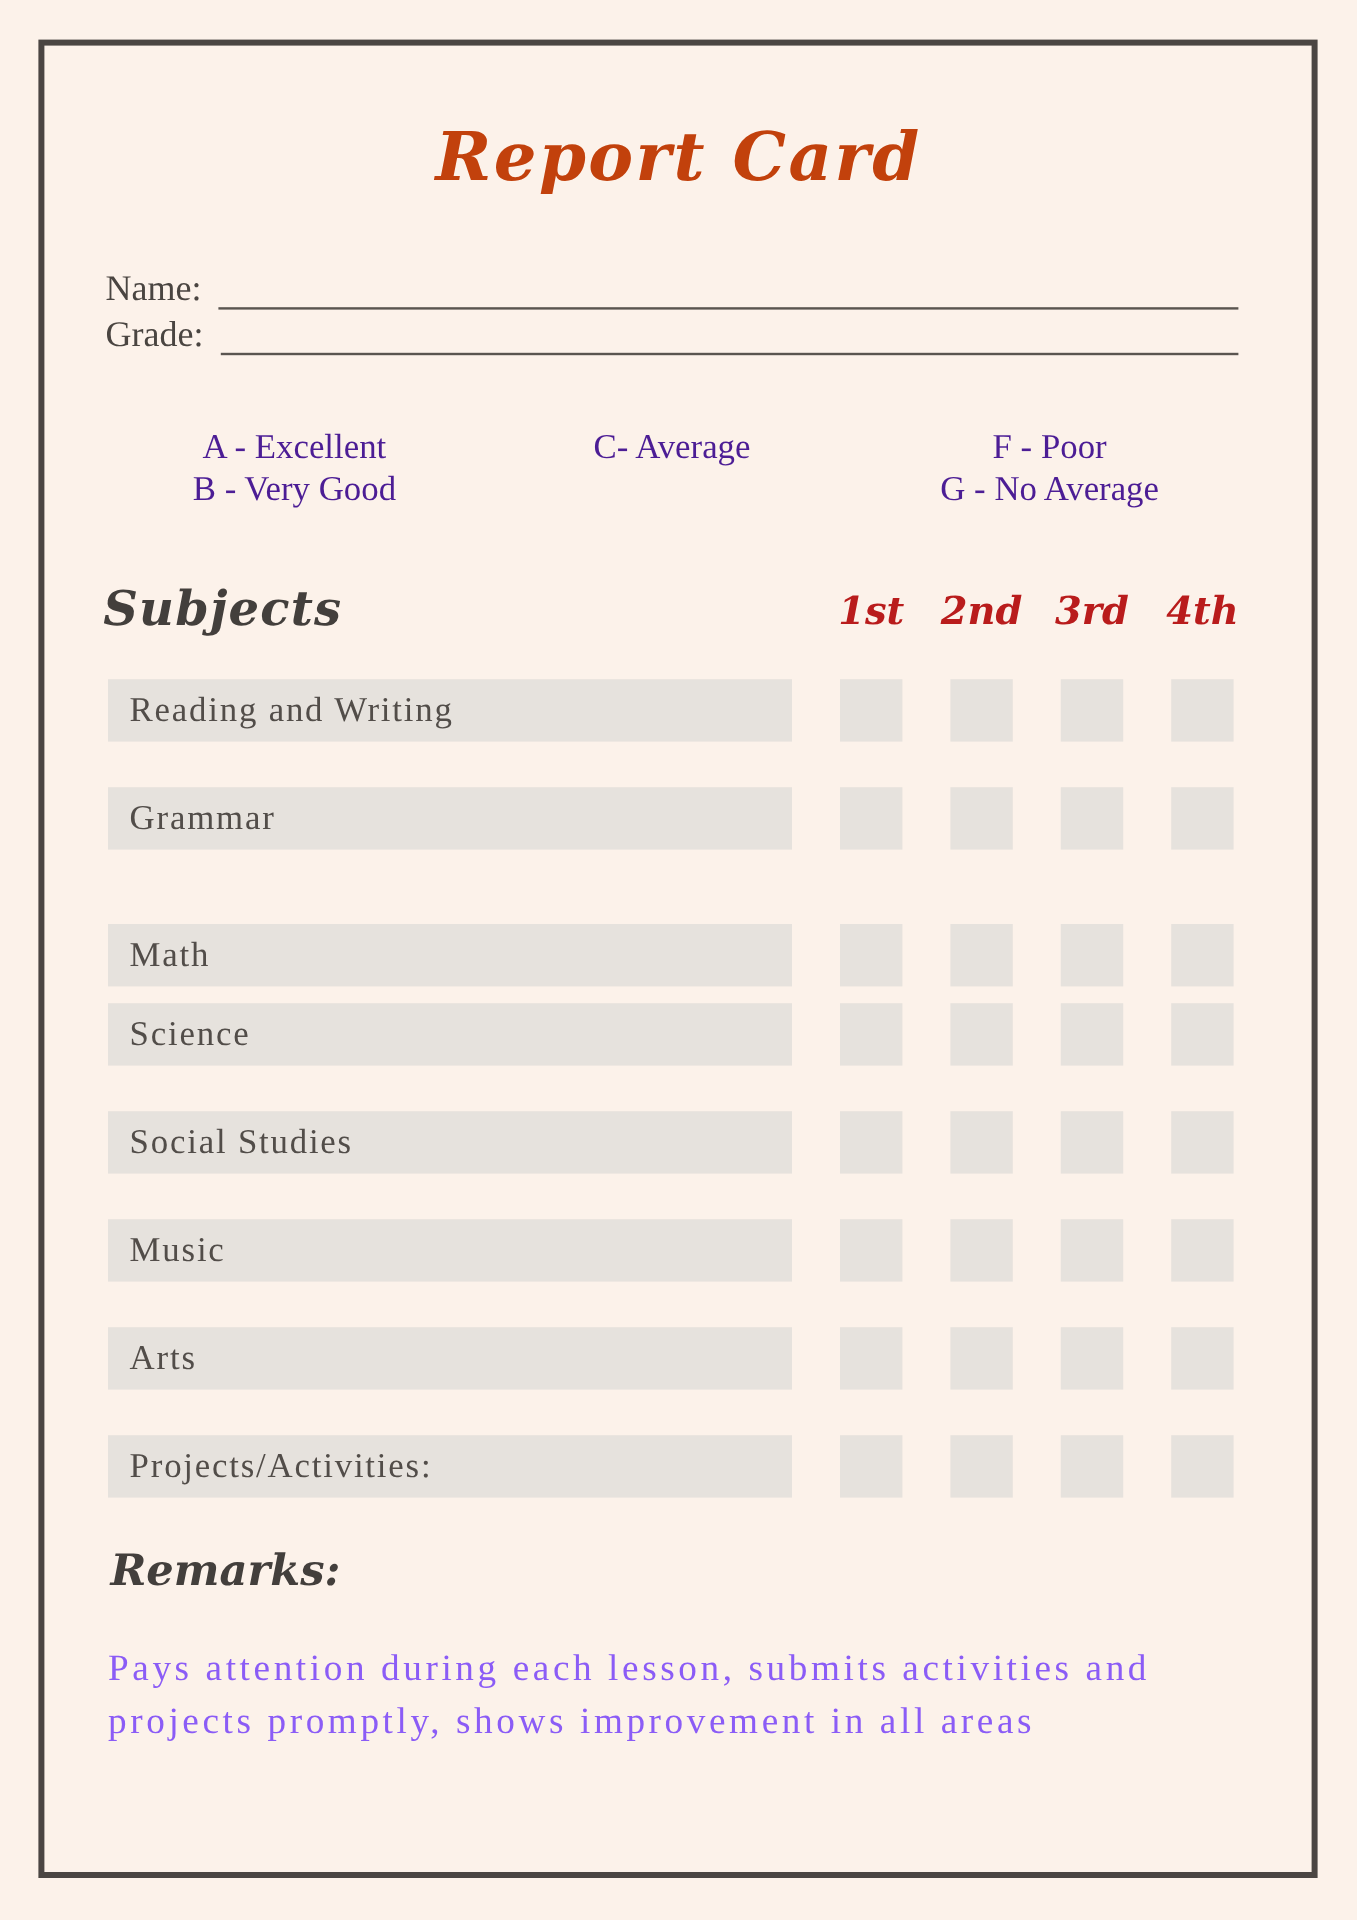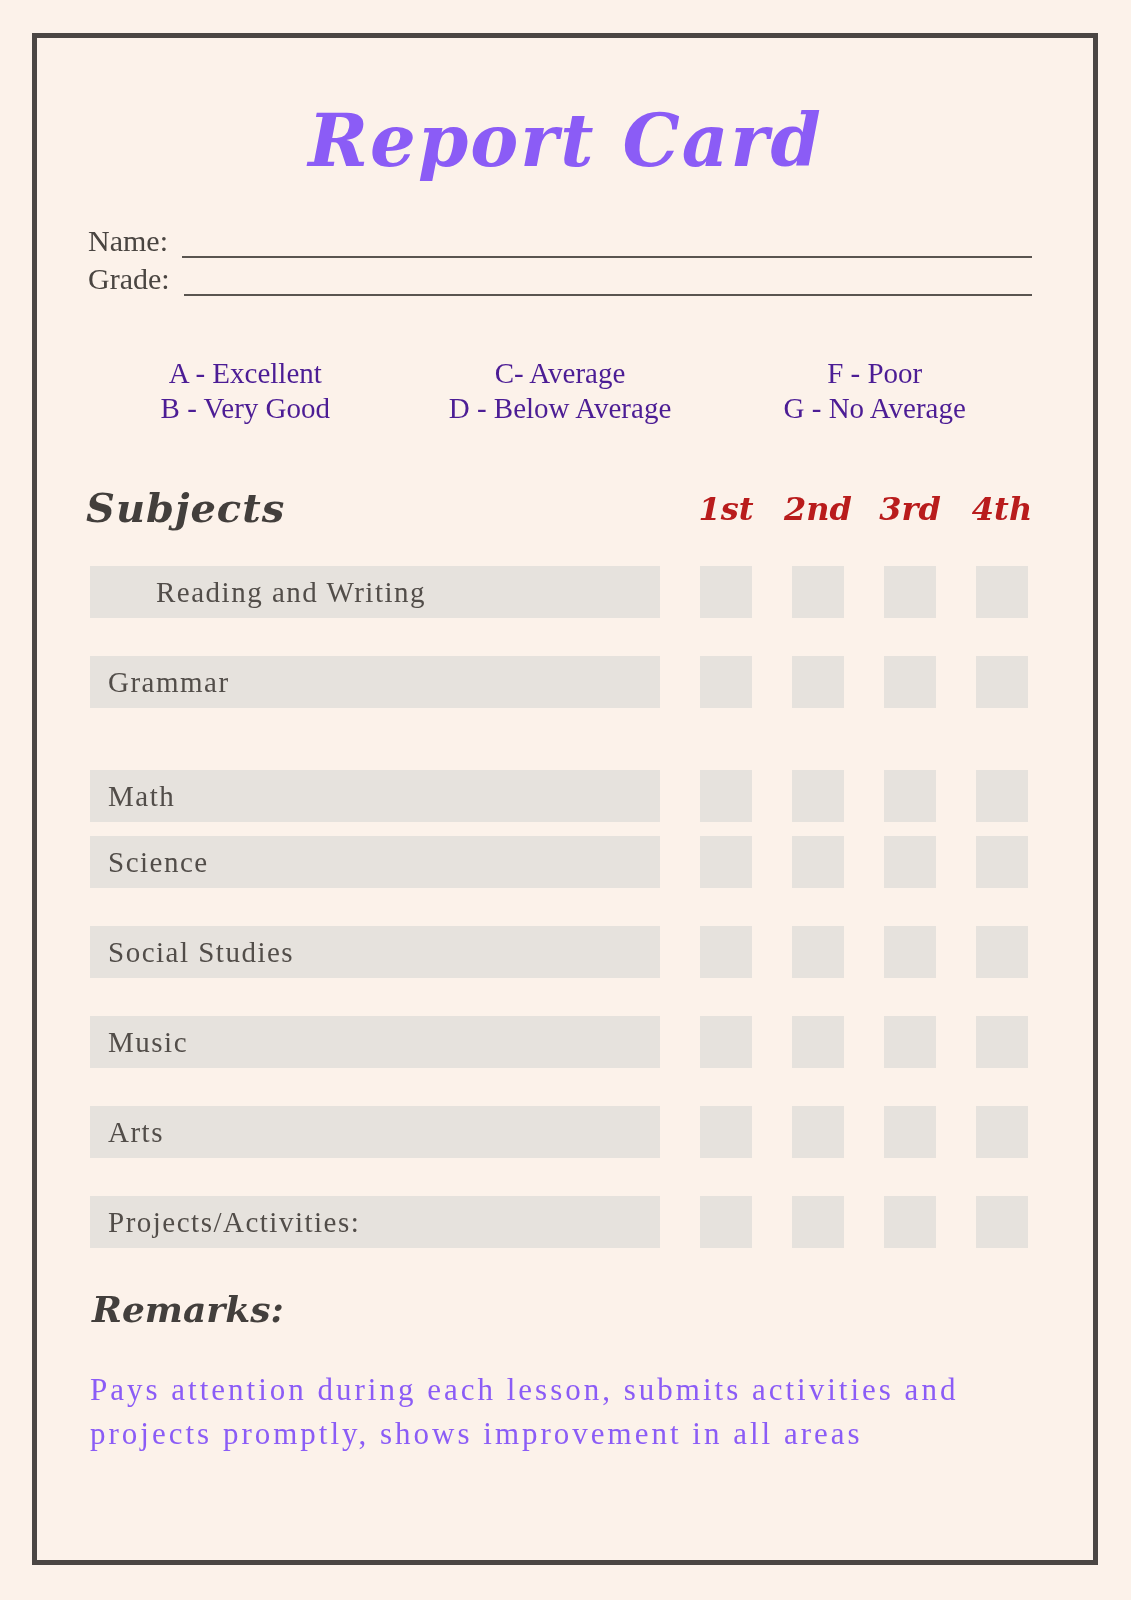--- a/index.html
+++ b/index.html
@@ -14,22 +14,22 @@
     position: absolute; left: 32px; top: 33px;
     width: 1066px; height: 1532px;
     border: 5px solid #4B4643;
     pointer-events: none;
   }
   .title {
     position: absolute; left: 0; top: 98px; width: 1131px;
     text-align: center;
     font-family: "DejaVu Serif", serif;
     font-weight: bold; font-style: italic;
-    font-size: 72px; letter-spacing: 2px;
-    color: #8b5cf6;
+    font-size: 56px; letter-spacing: 2px;
+    color: #c2410c;
   }
   .field-row {
     position: absolute; left: 88px; width: 944px; height: 36px;
     display: flex; align-items: flex-end;
     font-size: 30px; color: #4A4541;
   }
   .field-row.name  { top: 222px; }
   .field-row.grade { top: 260px; }
   .field-label { flex: 0 0 auto; line-height: 34px; }
   .field-line {
@@ -61,21 +61,21 @@
     display: flex; align-items: center;
   }
   .subject-label {
     padding-left: 18px; font-size: 29px; letter-spacing: 1.5px; color: #524D49;
   }
   .grade-cell {
     position: absolute; width: 52px; height: 52px;
     background: #E6E2DD;
   }
   .col-0 { left: 700px; } .col-1 { left: 792px; } .col-2 { left: 884px; } .col-3 { left: 976px; }
-  .rt-0 { top: 566px; padding-left: 48px; } .rt-1 { top: 656px; } .rt-2 { top: 746px; margin-top: 24px; } .rt-3 { top: 836px; }
+  .rt-0 { top: 566px; } .rt-1 { top: 656px; } .rt-2 { top: 746px; margin-top: 24px; } .rt-3 { top: 836px; }
   .rt-4 { top: 926px; } .rt-5 { top: 1016px; } .rt-6 { top: 1106px; } .rt-7 { top: 1196px; }
   .remarks-heading {
     position: absolute; left: 92px; top: 1288px;
     font-family: "DejaVu Serif", serif;
     font-weight: bold; font-style: italic;
     font-size: 36px; color: #433F3C;
   }
   .remarks-text {
     position: absolute; left: 90px; top: 1368px; width: 920px;
     font-size: 31px; line-height: 44px; letter-spacing: 3px; color: #8b5cf6;
@@ -100,21 +100,20 @@
     <span class="field-line"></span>
   </div>
 
   <div class="legend">
     <div class="legend-col">
       <div>A - Excellent</div>
       <div>B - Very Good</div>
     </div>
     <div class="legend-col">
       <div>C- Average</div>
-      <div>D - Below Average</div>
     </div>
     <div class="legend-col">
       <div>F - Poor</div>
       <div>G - No Average</div>
     </div>
   </div>
 
   <div class="subjects-heading">Subjects</div>
   <div class="qtr-header qtr-0">1st</div>
   <div class="qtr-header qtr-1">2nd</div>

